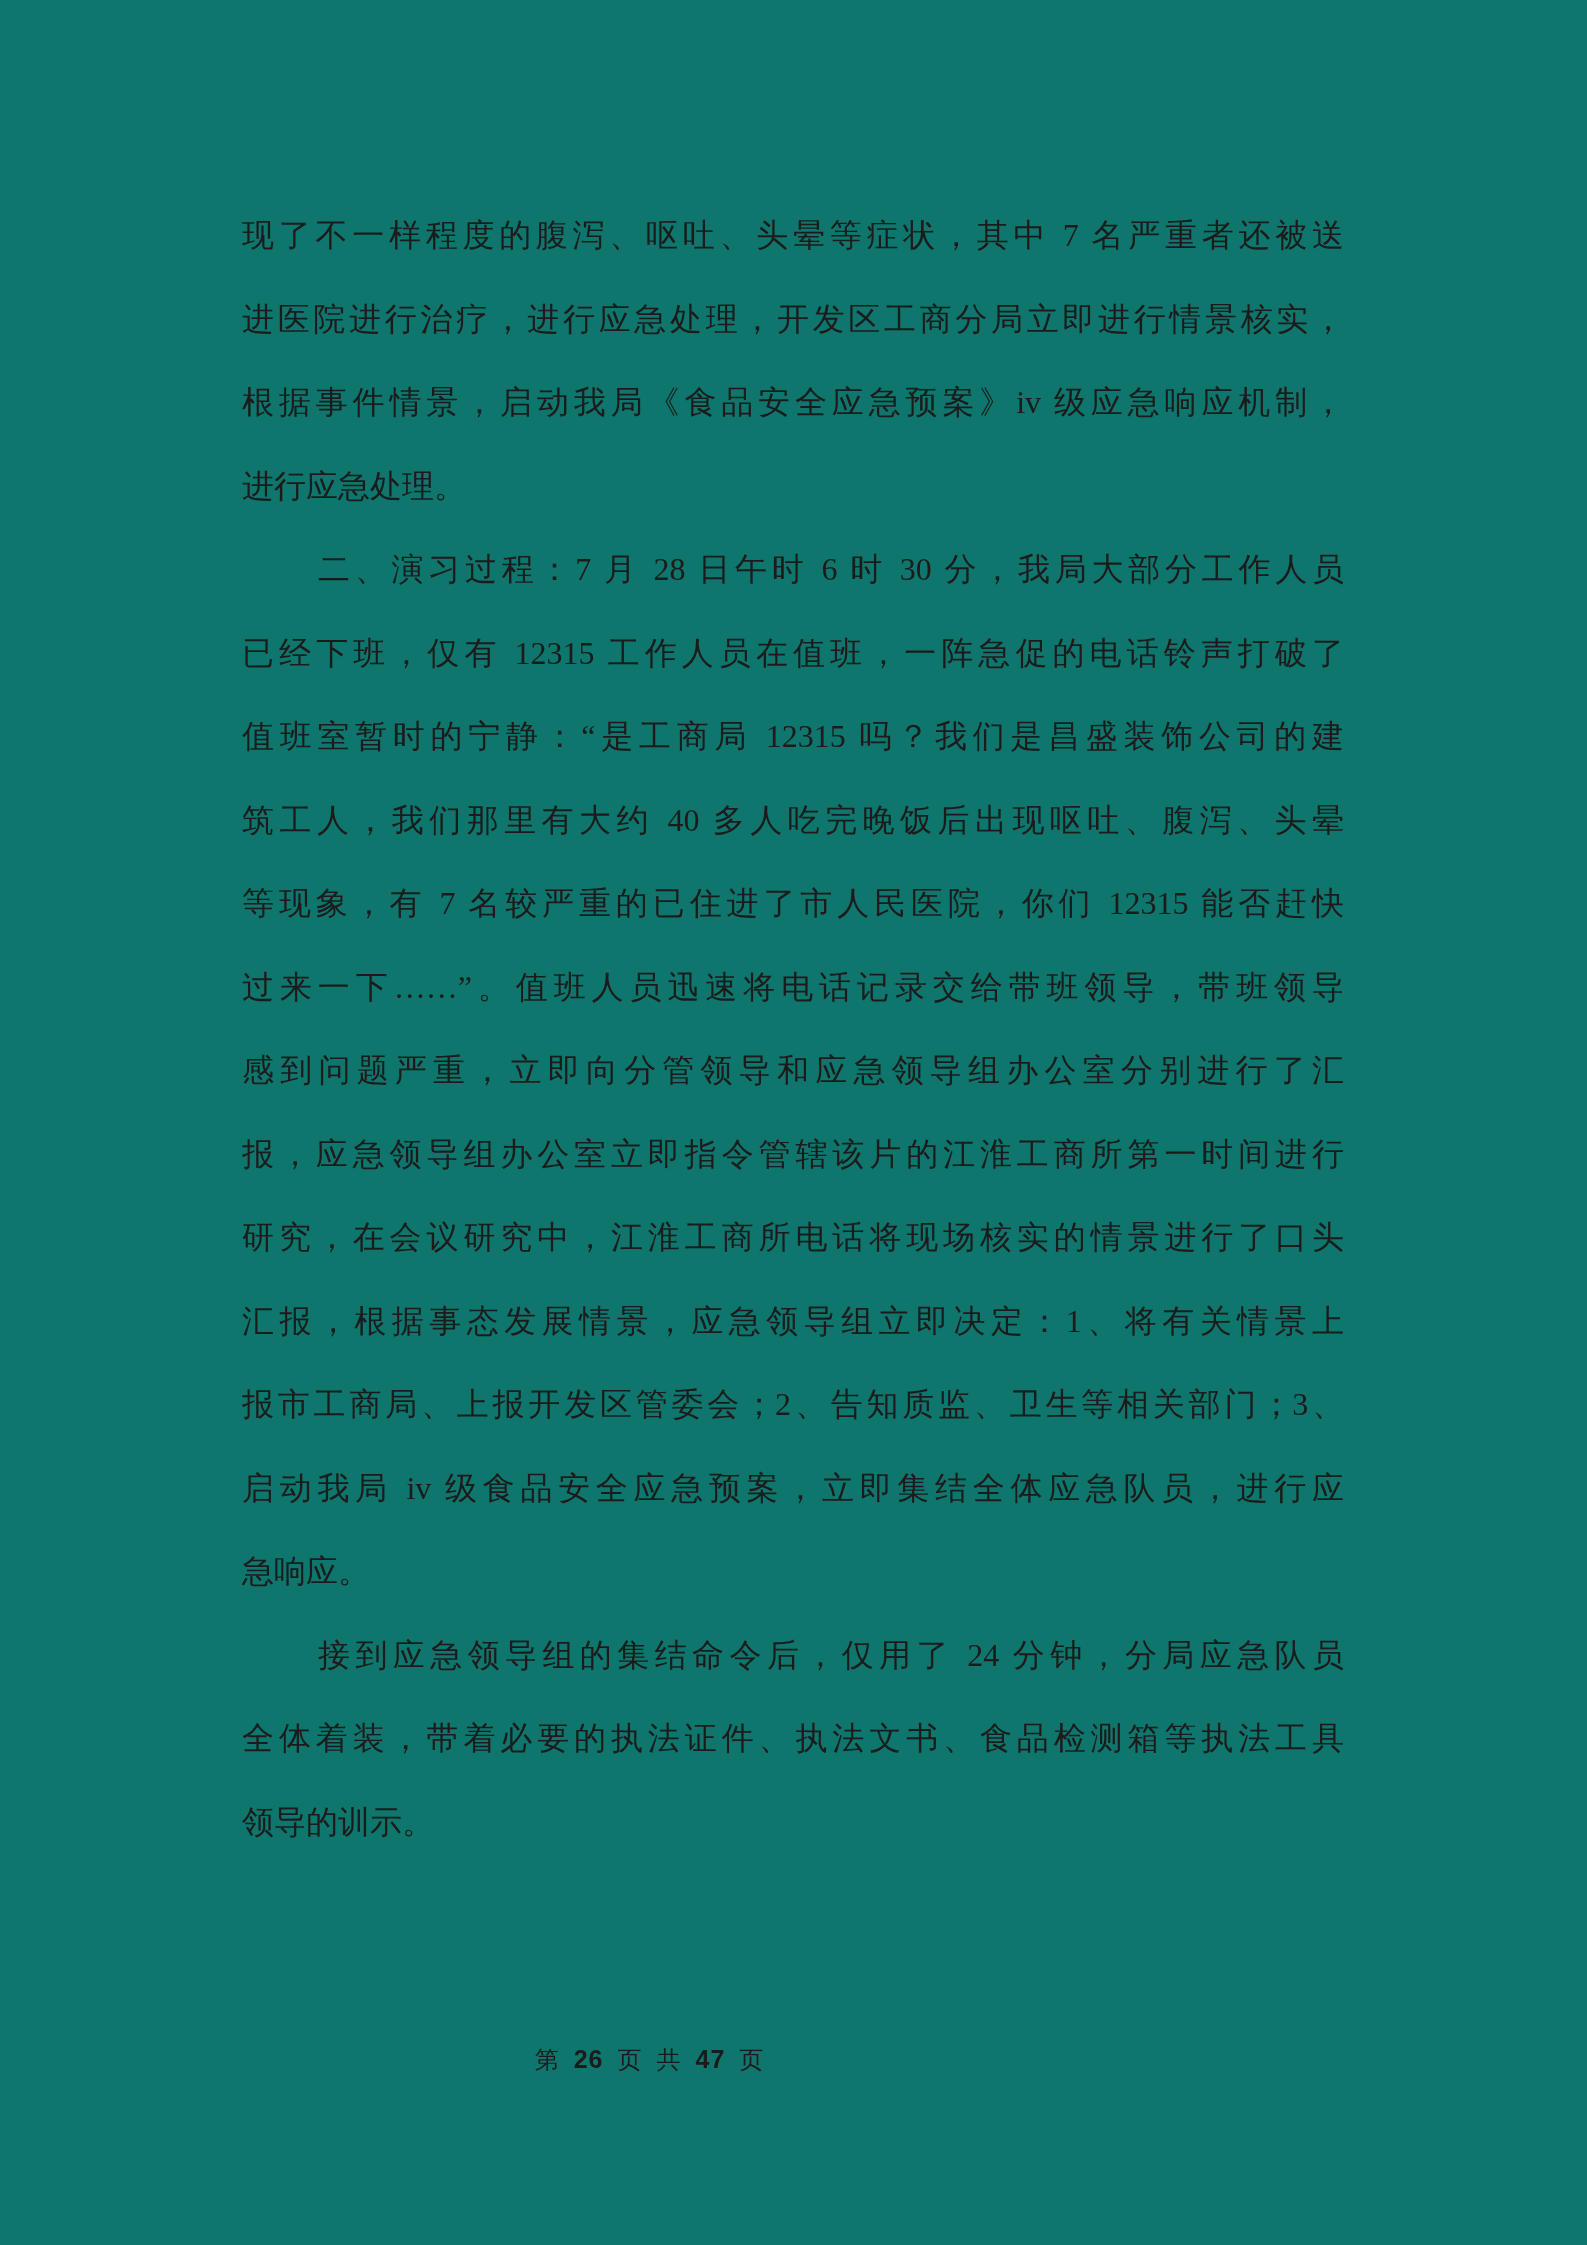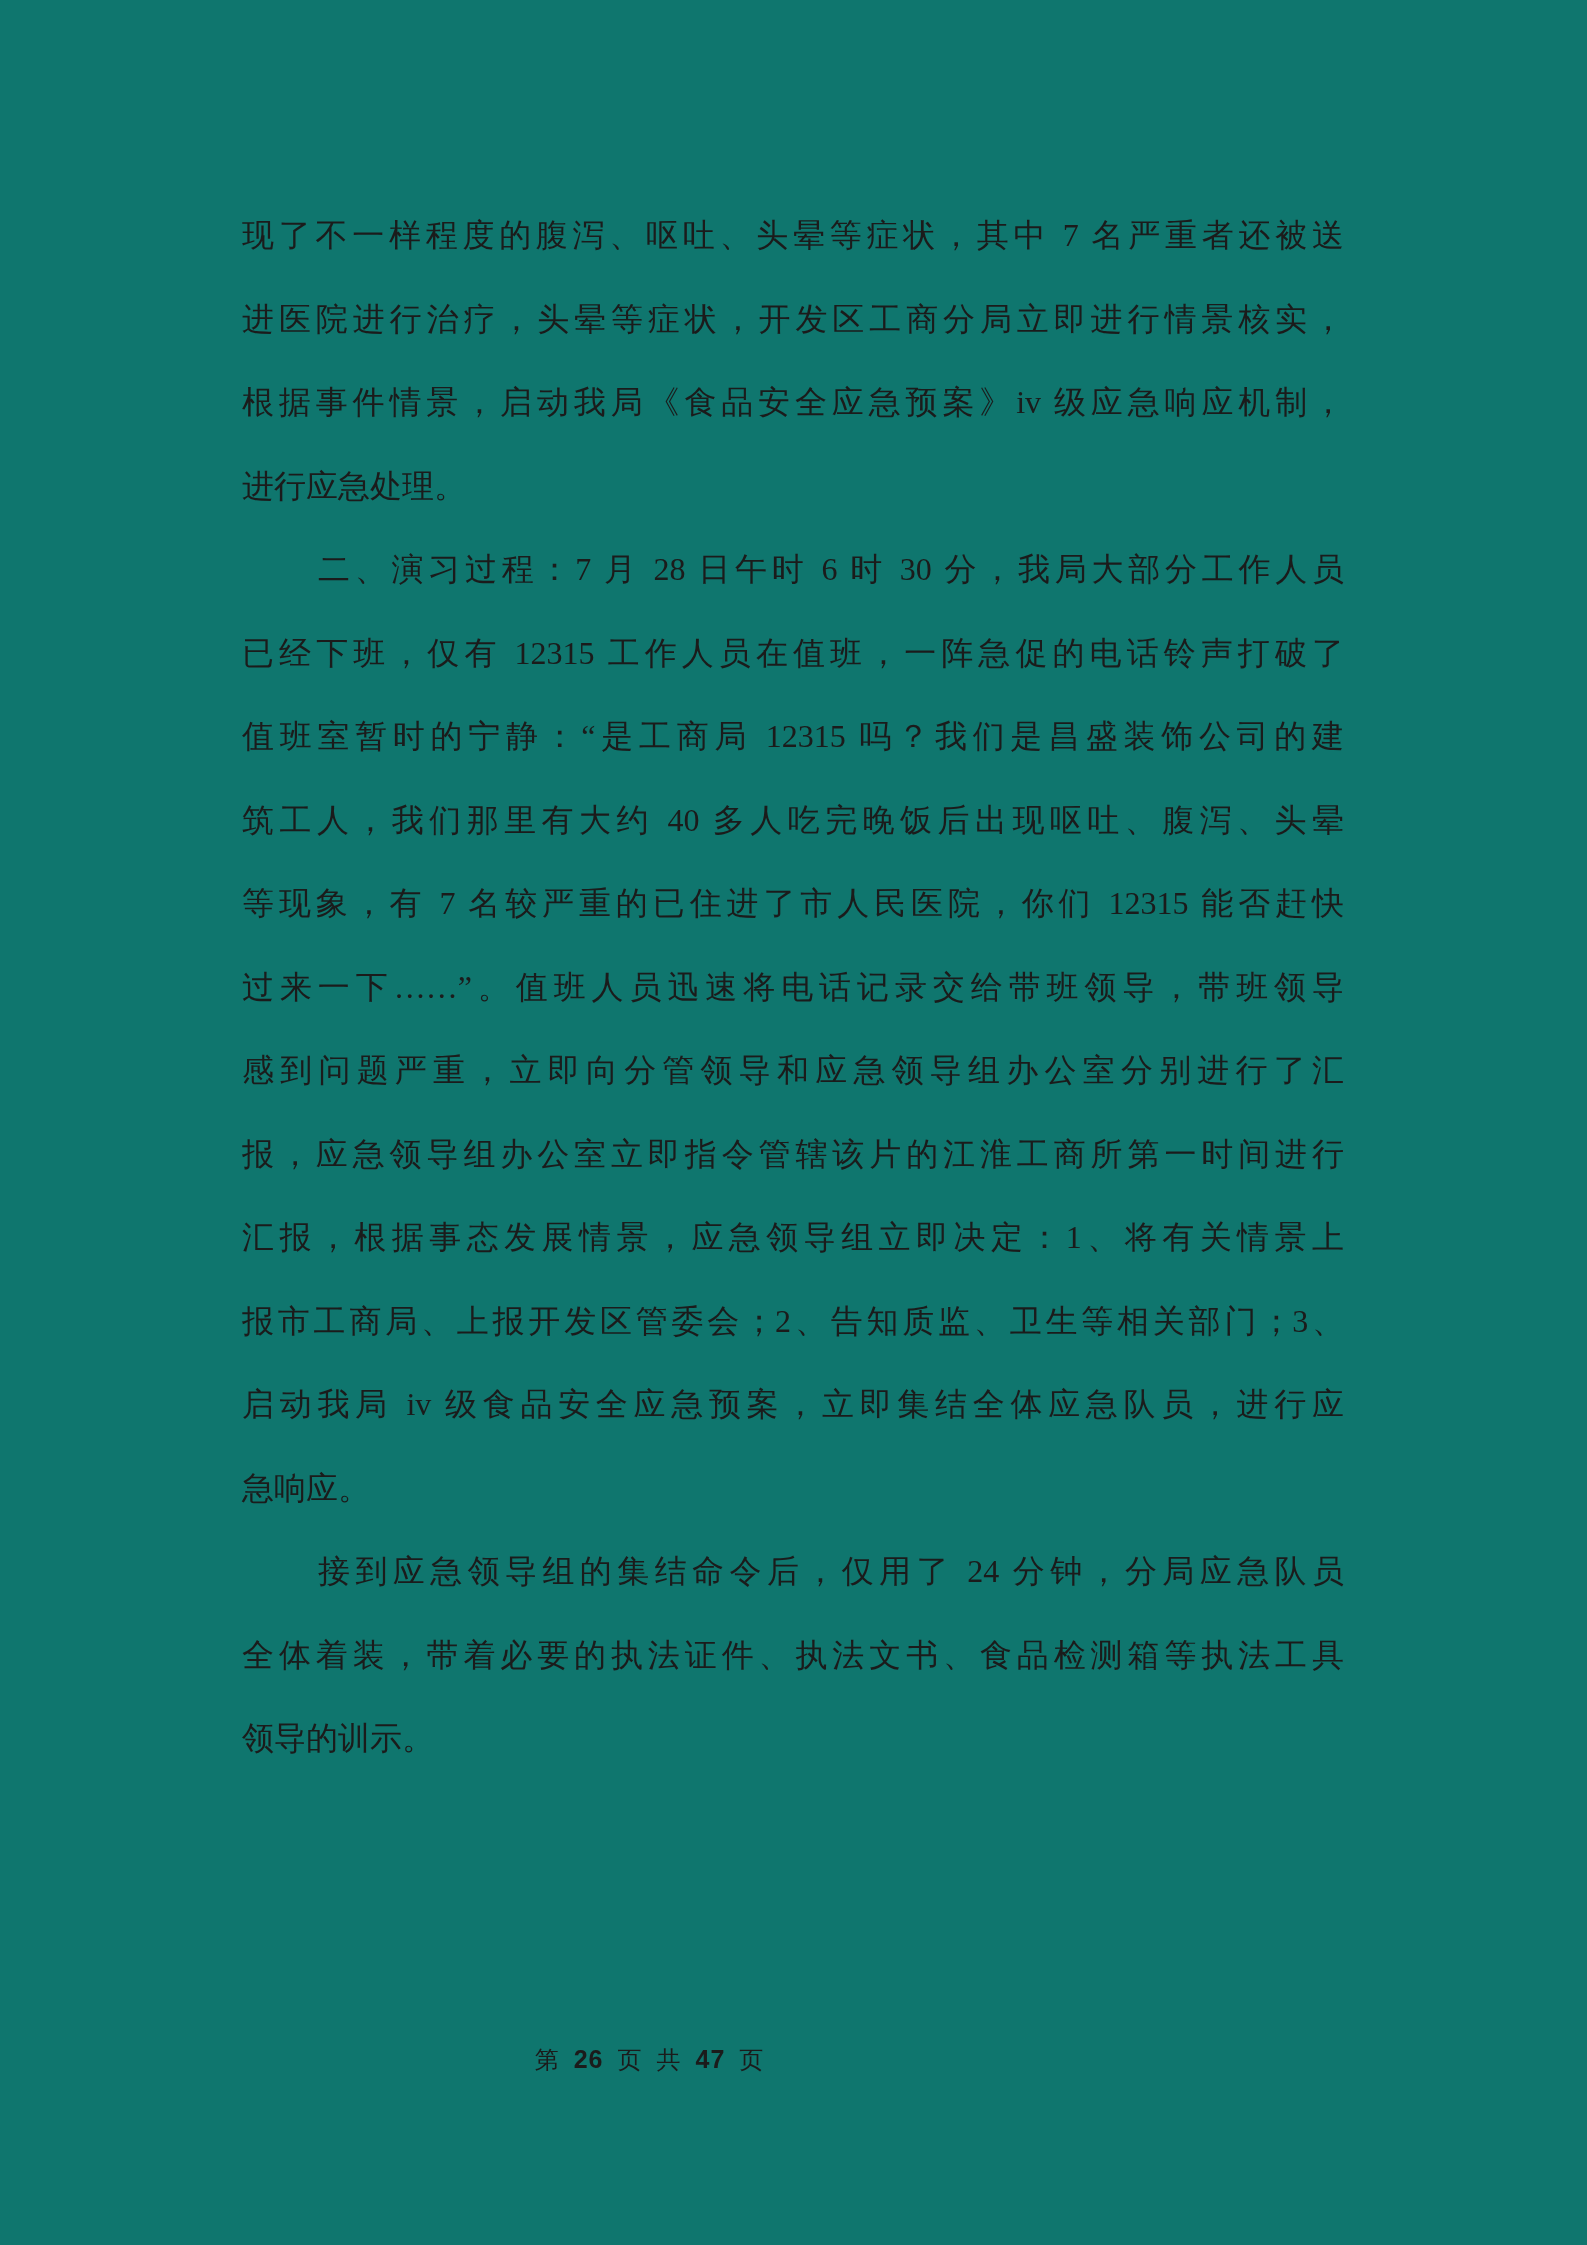--- a/index.html
+++ b/index.html
@@ -55,31 +55,32 @@
     font-size: 25px;
   }
 </style>
 </head>
 <body>
 
 <div id="page">
 
   <div id="doc-body">
       <div class="line fill">现了不一样程度的腹泻、呕吐、头晕等症状，其中 7 名严重者还被送</div>
-      <div class="line fill">进医院进行治疗，头晕等症状，开发区工商分局立即进行情景核实，</div>
+      <div class="line fill">进医院进行治疗，进行应急处理，开发区工商分局立即进行情景核实，</div>
       <div class="line fill">根据事件情景，启动我局《食品安全应急预案》iv 级应急响应机制，</div>
       <div class="line">进行应急处理。</div>
       <div class="line fill indent">二、演习过程：7 月 28 日午时 6 时 30 分，我局大部分工作人员</div>
       <div class="line fill">已经下班，仅有 12315 工作人员在值班，一阵急促的电话铃声打破了</div>
       <div class="line fill">值班室暂时的宁静：“是工商局 12315 吗？我们是昌盛装饰公司的建</div>
       <div class="line fill">筑工人，我们那里有大约 40 多人吃完晚饭后出现呕吐、腹泻、头晕</div>
       <div class="line fill">等现象，有 7 名较严重的已住进了市人民医院，你们 12315 能否赶快</div>
       <div class="line fill">过来一下……”。值班人员迅速将电话记录交给带班领导，带班领导</div>
       <div class="line fill">感到问题严重，立即向分管领导和应急领导组办公室分别进行了汇</div>
       <div class="line fill">报，应急领导组办公室立即指令管辖该片的江淮工商所第一时间进行</div>
+      <div class="line fill">研究，在会议研究中，江淮工商所电话将现场核实的情景进行了口头</div>
       <div class="line fill">汇报，根据事态发展情景，应急领导组立即决定：1、将有关情景上</div>
       <div class="line fill">报市工商局、上报开发区管委会；2、告知质监、卫生等相关部门；3、</div>
       <div class="line fill">启动我局 iv 级食品安全应急预案，立即集结全体应急队员，进行应</div>
       <div class="line">急响应。</div>
       <div class="line fill indent">接到应急领导组的集结命令后，仅用了 24 分钟，分局应急队员</div>
       <div class="line fill">全体着装，带着必要的执法证件、执法文书、食品检测箱等执法工具</div>
       <div class="line">领导的训示。</div>
     </div>
 
   <div id="page-footer">

